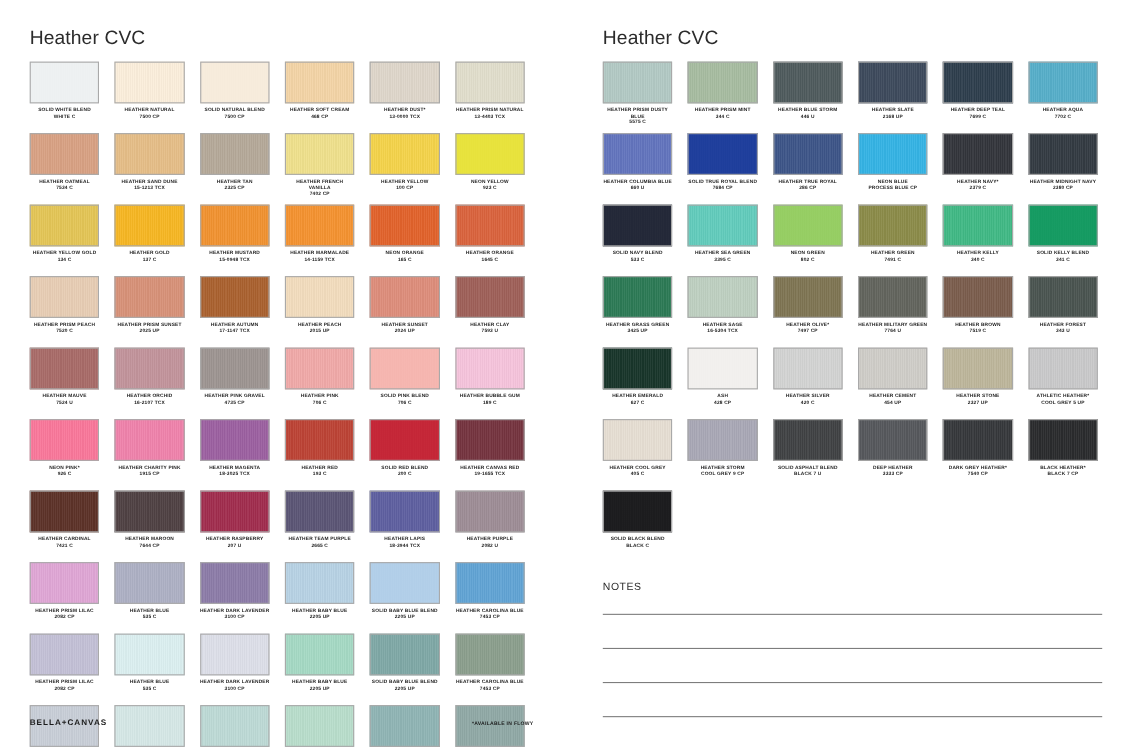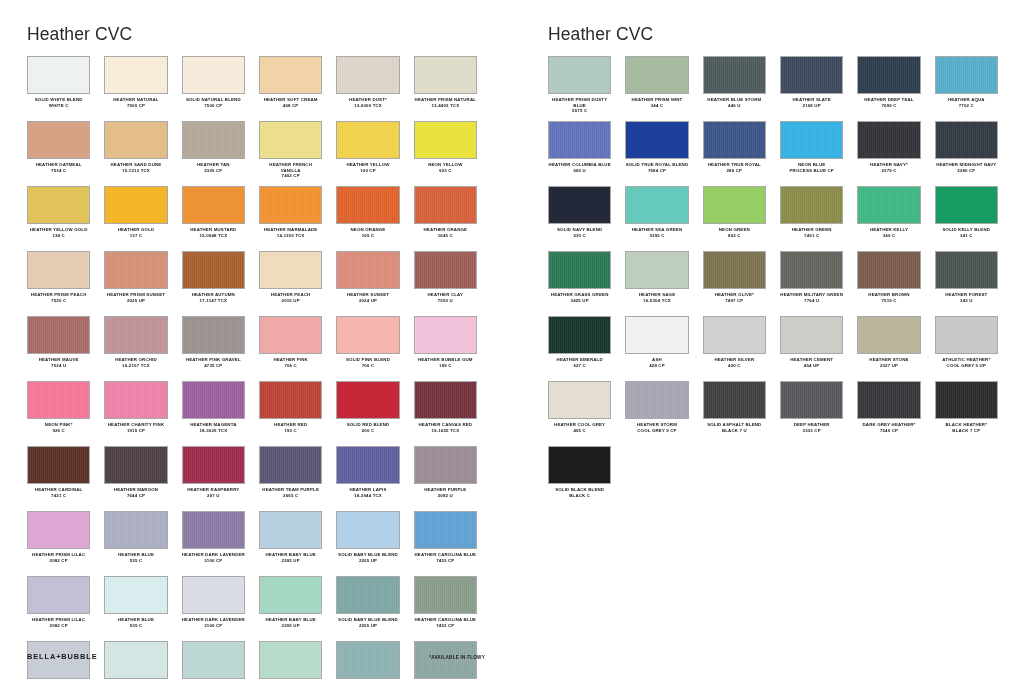--- a/index.html
+++ b/index.html
@@ -366,21 +366,21 @@
         </div>
         <div class="cell">
           <div class="chip" style="background: rgb(143, 180, 180);"></div>
           <div class="cap">HEATHER BLUE LAGOON</div>
         </div>
         <div class="cell">
           <div class="chip" style="background: rgb(143, 168, 165);"></div>
           <div class="cap">HEATHER DUSTY BLUE</div>
         </div>
       </div>
-    <div class="footer-brand">BELLA+BUBBLE</div>
+    <div class="footer-brand">BELLA+CANVAS</div>
     <div class="footer-note">*AVAILABLE IN FLOWY</div>
   </section>
 
   <section class="panel panel-right">
     <div class="panel-title">Heather CVC</div>
     <div class="grid" id="grid-right">
         <div class="cell">
           <div class="chip" style="background: rgb(178, 201, 196);"></div>
           <div class="cap">HEATHER PRISM DUSTY BLUE<span class="code">5575 C</span></div>
         </div>
@@ -524,14 +524,23 @@
           <div class="chip" style="background: rgb(42, 43, 45);"></div>
           <div class="cap">BLACK HEATHER*<span class="code">BLACK 7 CP</span></div>
         </div>
         <div class="cell">
           <div class="chip flat" style="background: rgb(28, 28, 30);"></div>
           <div class="cap">SOLID BLACK BLEND<span class="code">BLACK C</span></div>
         </div>
       </div>
   </section>
 
+  <section class="notes">
+    <div class="notes-title">NOTES</div>
+    <div id="notes-lines">
+        <div class="notes-line"></div>
+        <div class="notes-line"></div>
+        <div class="notes-line"></div>
+        <div class="notes-line"></div>
+      </div>
+  </section>
 
 </div>
 
 </body></html>

